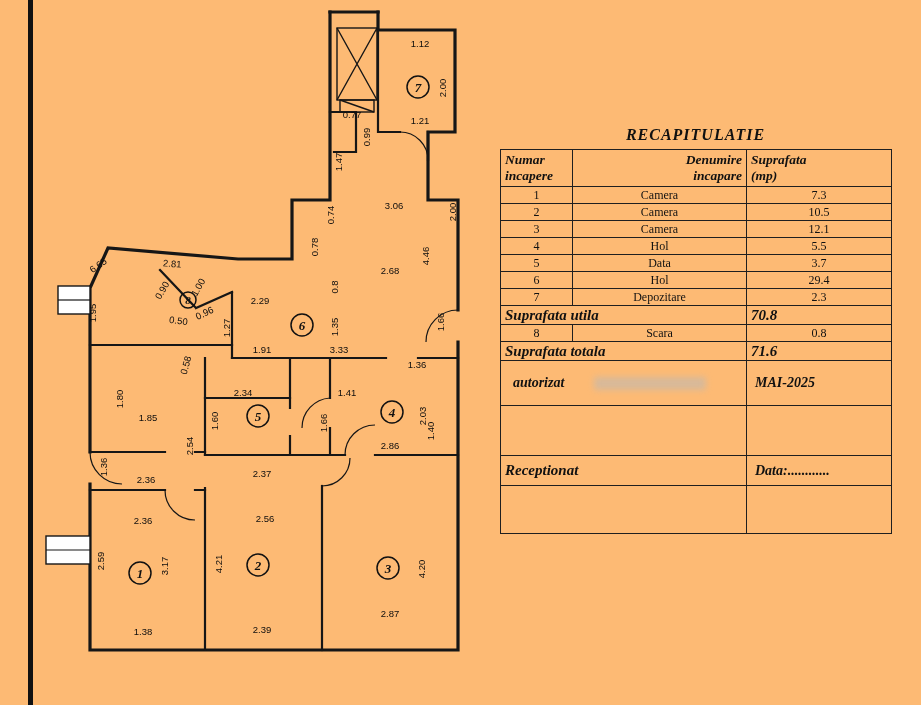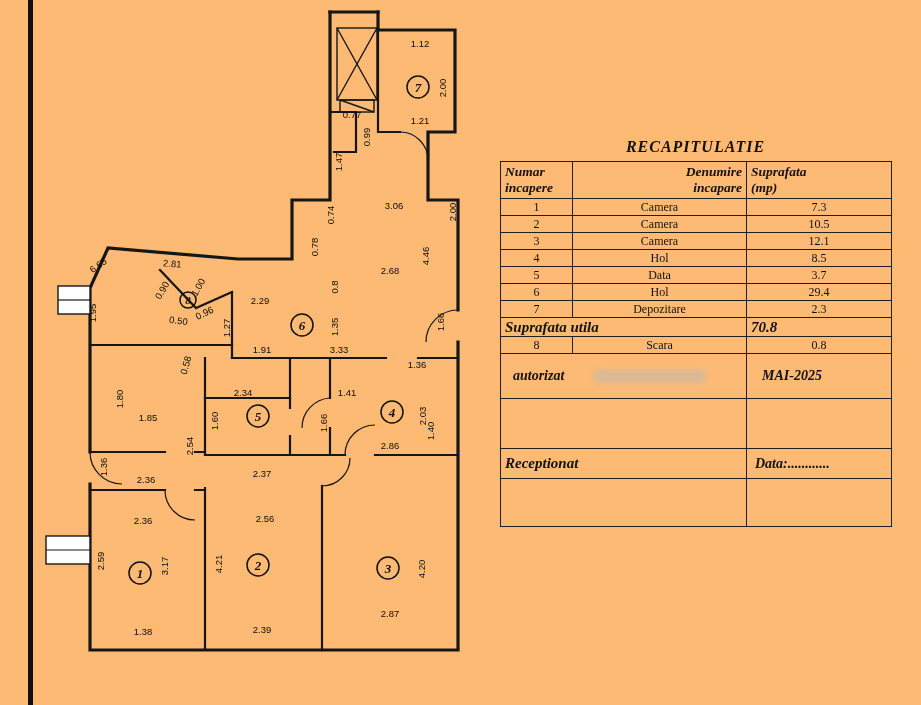--- a/index.html
+++ b/index.html
@@ -11,33 +11,33 @@
   .inner{fill:none;stroke:#161616;stroke-width:2.2;stroke-linecap:square;}
   .thin{fill:#fff;stroke:#161616;stroke-width:1.4;}
   .hatch{fill:none;stroke:#161616;stroke-width:1.4;}
   .arc{fill:none;stroke:#161616;stroke-width:1.2;}
   .dim{font:9.5px "Liberation Sans",sans-serif;fill:#0d0d0d;text-anchor:middle;}
   .room-circ{fill:none;stroke:#111;stroke-width:1.5;}
   .room-num{font:italic bold 13px "Liberation Serif",serif;fill:#111;text-anchor:middle;}
   .room-num.sm{font-size:11px;}
 
   
-  #recap{position:absolute;left:500px;top:138px;width:391px;}
+  #recap{position:absolute;left:500px;top:126px;width:391px;}
   #recap-title{text-align:center;font:italic bold 16px "Liberation Serif",serif;
                letter-spacing:1px;color:#111;margin-bottom:5px;}
   table{border-collapse:collapse;width:391px;table-layout:fixed;color:#111;}
   td,th{border:1.5px solid #1f1f1f;padding:0 4px;font:12px "Liberation Serif",serif;
         overflow:hidden;}
   th{font:italic bold 13.5px "Liberation Serif",serif;text-align:left;
      white-space:pre-line;vertical-align:middle;height:36px;}
   th.c2{text-align:right;}
   td.num,td.name,td.area{text-align:center;height:16px;}
   tr.sum td{font:italic bold 15px "Liberation Serif",serif;text-align:left;height:18px;}
   td.auth-label{font:italic bold 14px "Liberation Serif",serif;height:44px;vertical-align:middle;padding-left:12px;}
-  td.auth-date{font:italic bold 14px "Liberation Serif",serif;vertical-align:middle;padding-left:15px;}
+  td.auth-date{font:italic bold 14px "Liberation Serif",serif;vertical-align:middle;padding-left:8px;}
   .blur-patch{display:inline-block;width:112px;height:13px;background:#b9b9b9;
               filter:blur(3px);opacity:.55;vertical-align:middle;margin-left:30px;}
   tr.gap1 td{height:49px;}
   tr.gap2 td{height:47px;}
   td.recep-label{font:italic bold 15px "Liberation Serif",serif;height:29px;vertical-align:middle;}
   td.recep-data{font:italic bold 14px "Liberation Serif",serif;vertical-align:middle;padding-left:8px;}
 </style>
 </head>
 <body>
 
@@ -204,21 +204,21 @@
         <td class="area">10.5</td>
       </tr>
       <tr>
         <td class="num">3</td>
         <td class="name">Camera</td>
         <td class="area">12.1</td>
       </tr>
       <tr>
         <td class="num">4</td>
         <td class="name">Hol</td>
-        <td class="area">8.5</td>
+        <td class="area">5.5</td>
       </tr>
       <tr>
         <td class="num">5</td>
         <td class="name">Data</td>
         <td class="area">3.7</td>
       </tr>
       <tr>
         <td class="num">6</td>
         <td class="name">Hol</td>
         <td class="area">29.4</td>
@@ -229,20 +229,24 @@
         <td class="area">2.3</td>
       </tr>
       <tr class="sum">
         <td colspan="2">Suprafata utila</td>
         <td>70.8</td>
       </tr>
       <tr>
         <td class="num">8</td>
         <td class="name">Scara</td>
         <td class="area">0.8</td>
+      </tr>
+      <tr class="sum">
+        <td colspan="2">Suprafata totala</td>
+        <td>71.6</td>
       </tr>
       <tr>
         <td colspan="2" class="auth-label">
           <span>autorizat</span><span class="blur-patch"></span>
         </td>
         <td class="auth-date">MAI-2025</td>
       </tr>
       <tr class="gap1">
         <td colspan="2"></td>
             <td></td>

